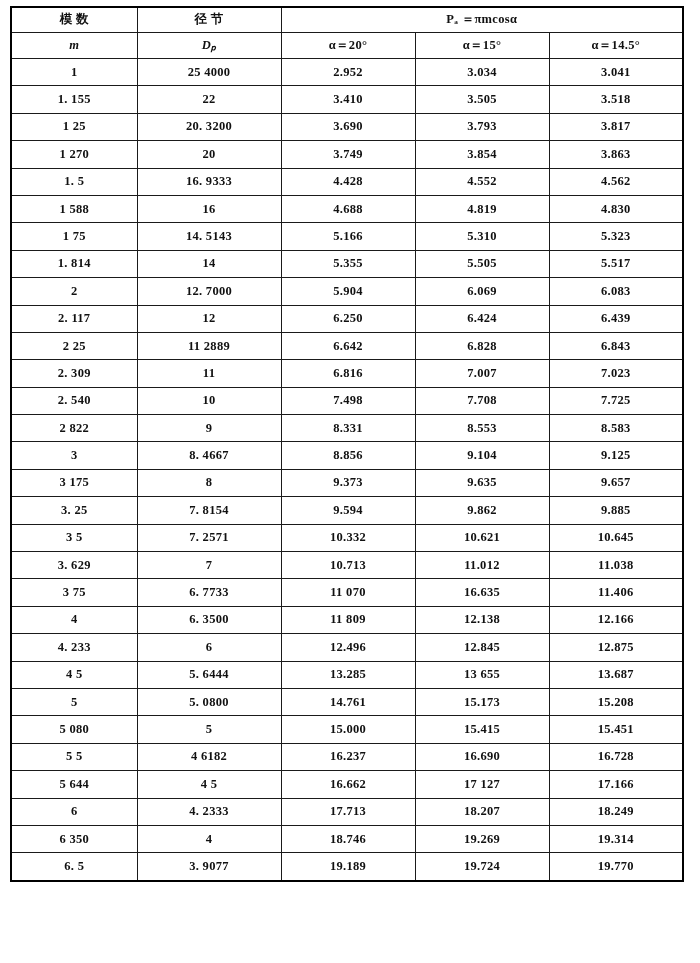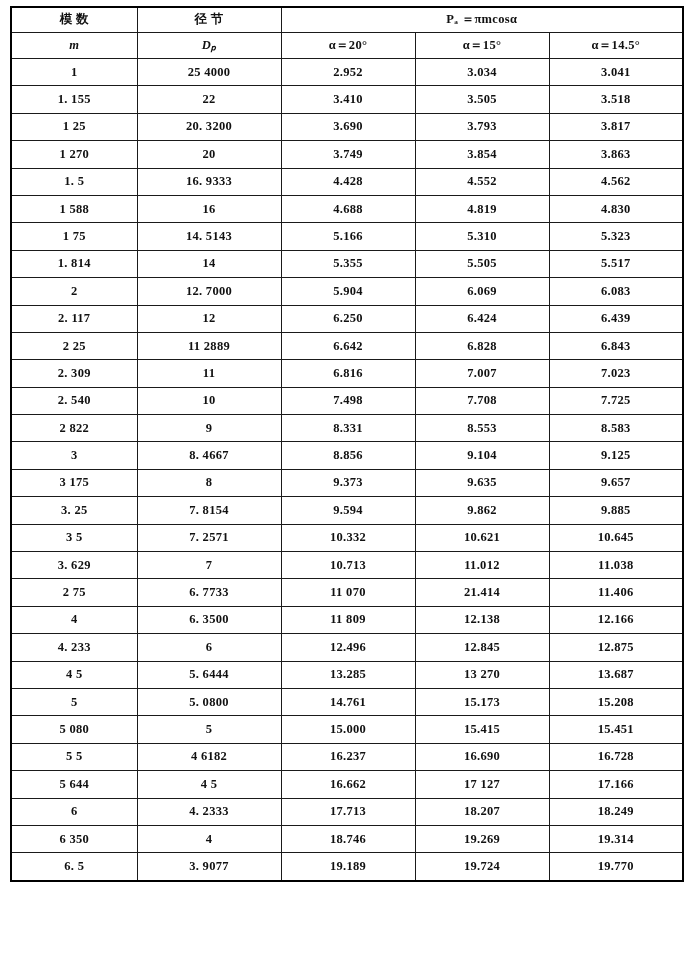--- a/index.html
+++ b/index.html
@@ -233,45 +233,45 @@
           <td class="val-cell">10.645</td>
         </tr>
         <tr>
           <td class="mod-cell">3. 629</td>
           <td class="pitch-cell">7</td>
           <td class="val-cell">10.713</td>
           <td class="val-cell">11.012</td>
           <td class="val-cell">11.038</td>
         </tr>
         <tr>
-          <td class="mod-cell">2  75</td>
+          <td class="mod-cell">3  75</td>
           <td class="pitch-cell">6. 7733</td>
           <td class="val-cell">11 070</td>
-          <td class="val-cell">21.414</td>
+          <td class="val-cell">16.635</td>
           <td class="val-cell">11.406</td>
         </tr>
         <tr>
           <td class="mod-cell">4</td>
           <td class="pitch-cell">6. 3500</td>
           <td class="val-cell">11 809</td>
           <td class="val-cell">12.138</td>
           <td class="val-cell">12.166</td>
         </tr>
         <tr>
           <td class="mod-cell">4. 233</td>
           <td class="pitch-cell">6</td>
           <td class="val-cell">12.496</td>
           <td class="val-cell">12.845</td>
           <td class="val-cell">12.875</td>
         </tr>
         <tr>
           <td class="mod-cell">4  5</td>
           <td class="pitch-cell">5. 6444</td>
           <td class="val-cell">13.285</td>
-          <td class="val-cell">13 270</td>
+          <td class="val-cell">13 655</td>
           <td class="val-cell">13.687</td>
         </tr>
         <tr>
           <td class="mod-cell">5</td>
           <td class="pitch-cell">5. 0800</td>
           <td class="val-cell">14.761</td>
           <td class="val-cell">15.173</td>
           <td class="val-cell">15.208</td>
         </tr>
         <tr>

